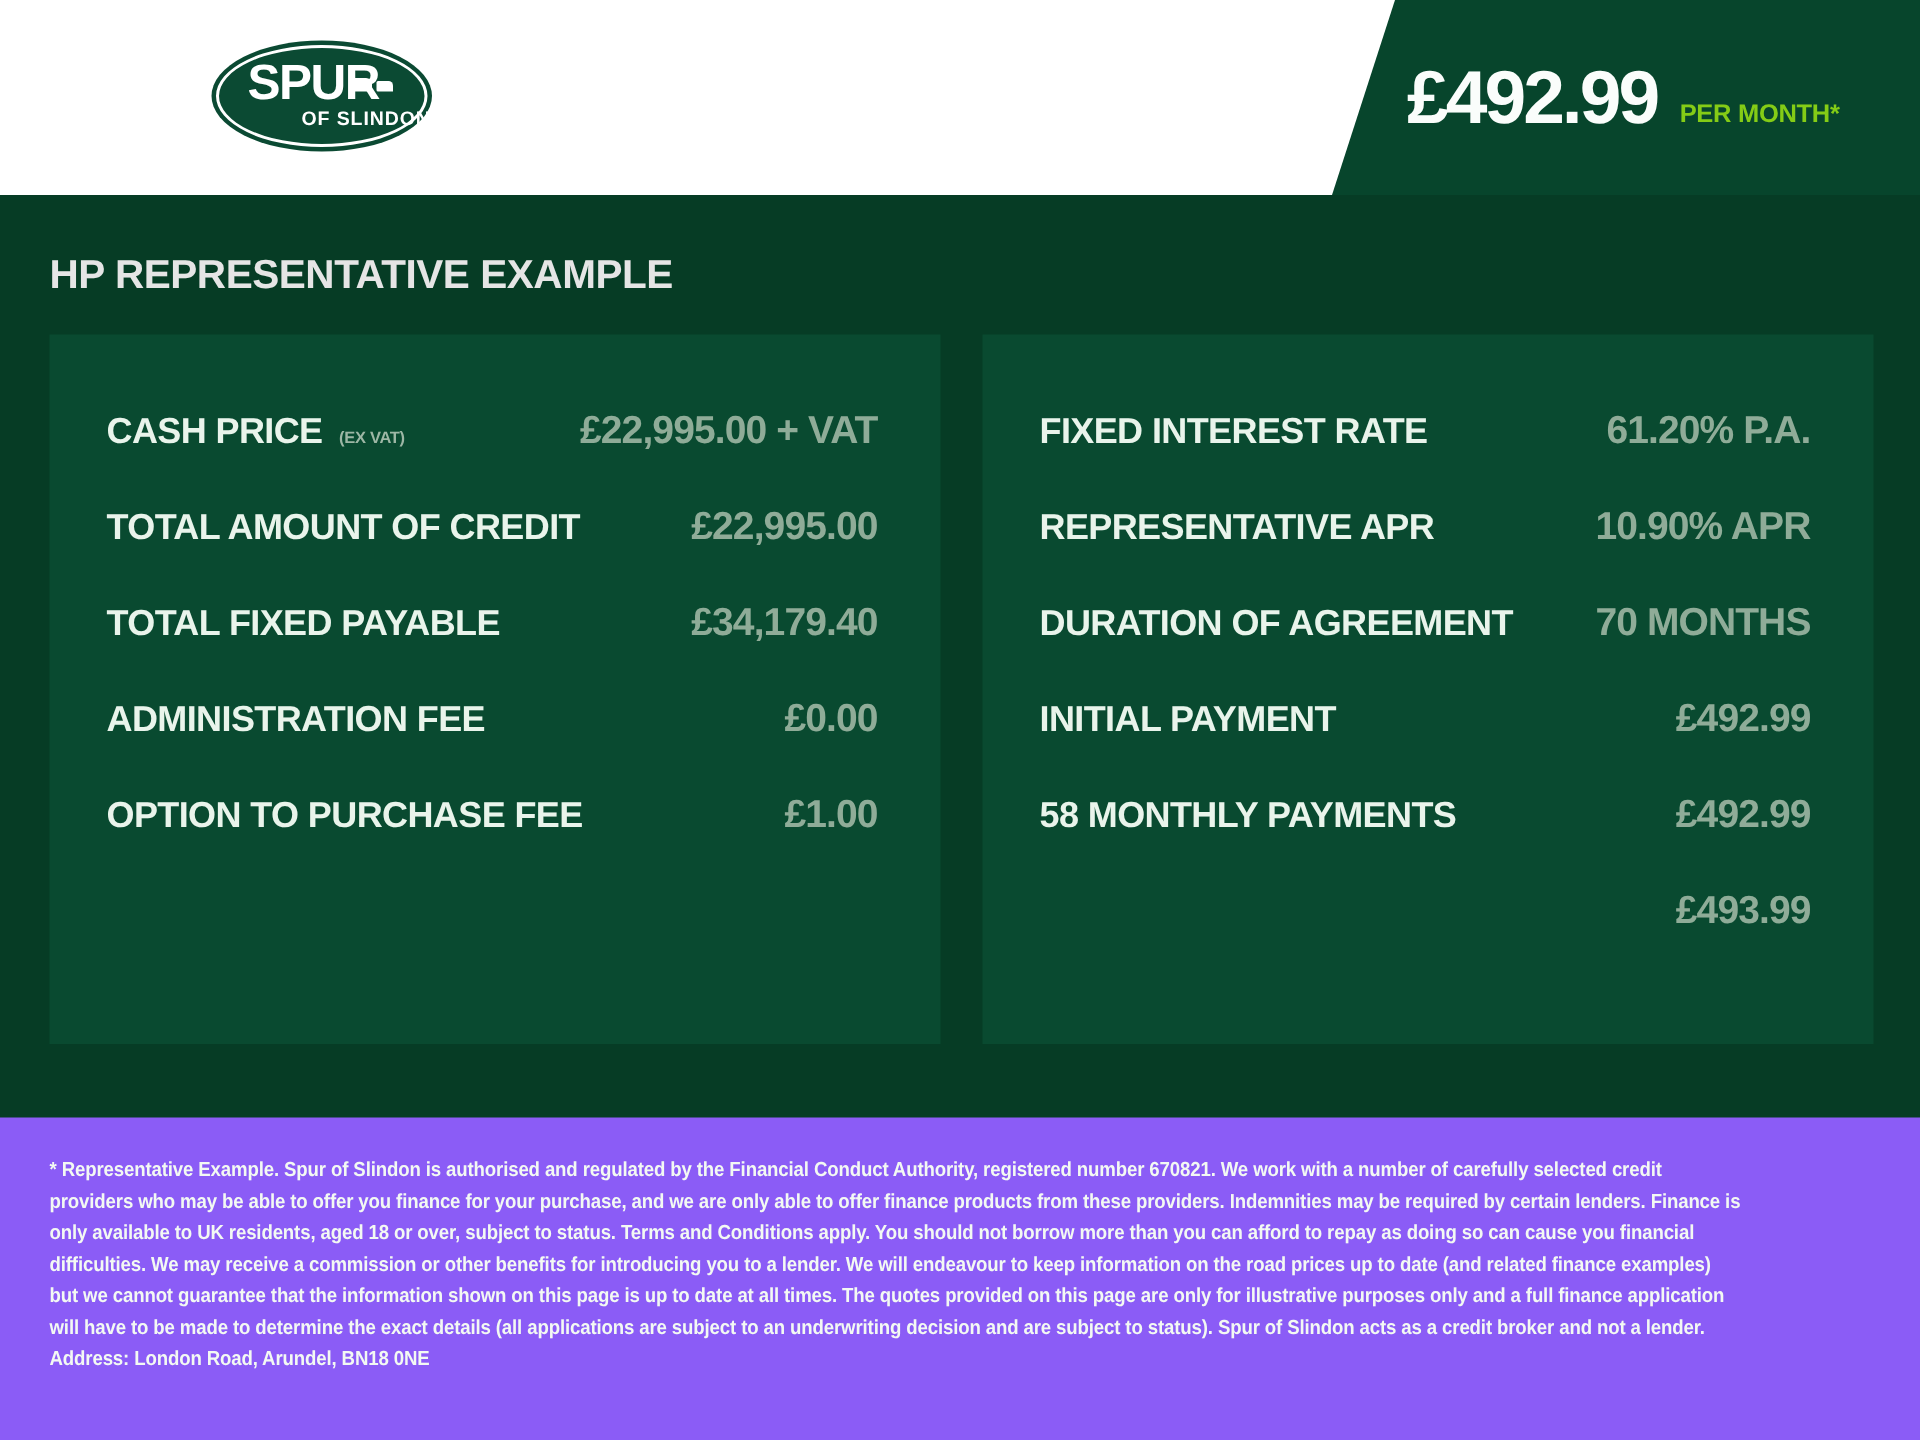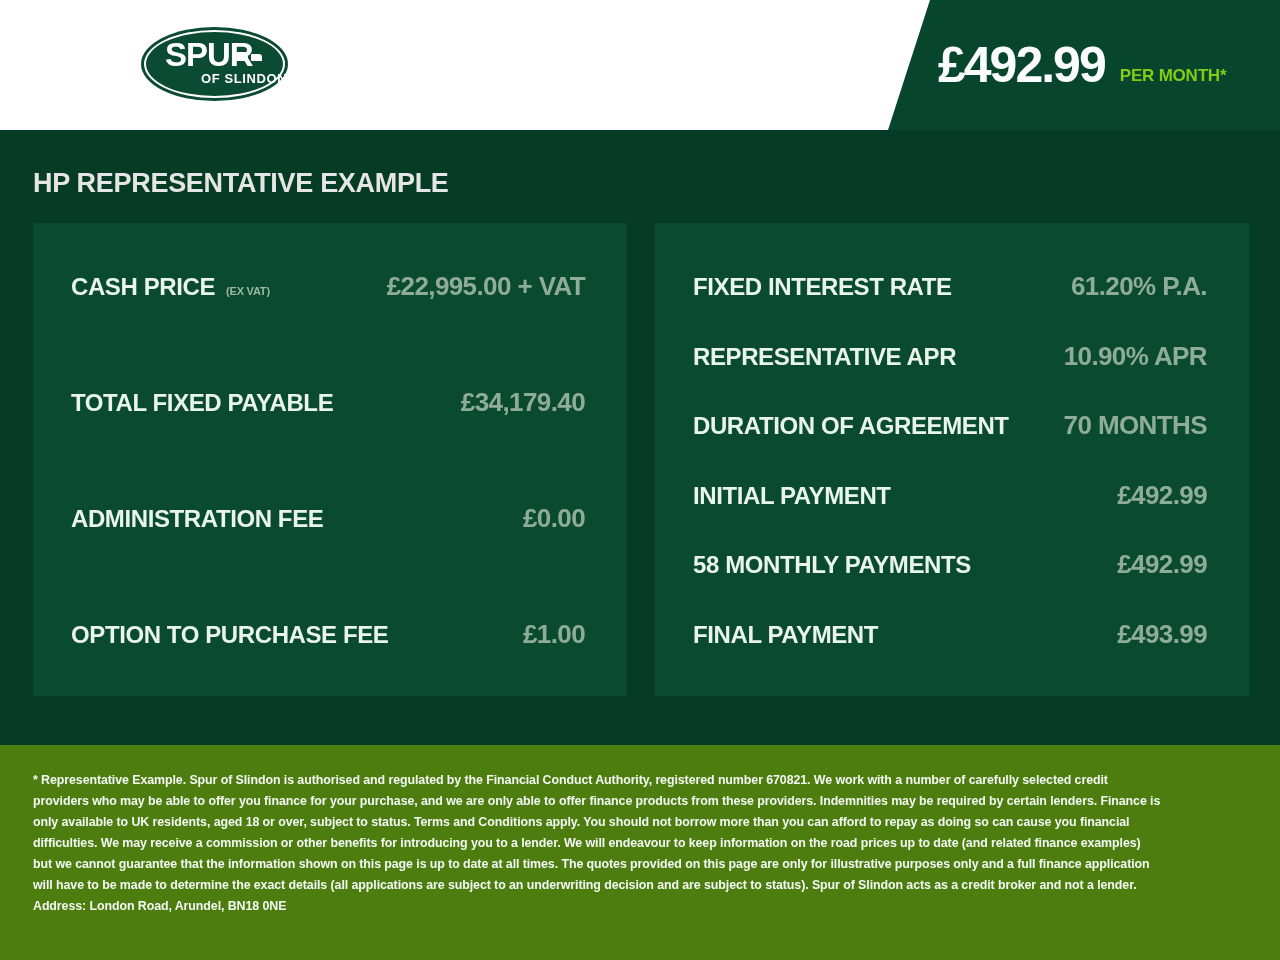--- a/index.html
+++ b/index.html
@@ -49,35 +49,35 @@
   
   .body{ flex:1 1 auto; padding:0 31px 0 33px; }
   .page-title{
     margin-top:38px;
     color:#e5e5e5; font-weight:bold; font-size:27px; letter-spacing:-0.3px;
   }
   .panels{ display:flex; gap:28px; margin-top:24px; }
   .panel{
     flex:1 1 0; height:473px; background:#094a30;
     padding:48px 42px 46px 38px;
-    display:flex; flex-direction:column; justify-content:space-between;
+    display:flex; flex-direction:column; justify-content:flex-start;gap:33px;
   }
   .frow{ display:flex; align-items:baseline; }
   .frow .lbl{
     color:#e9f4eb; font-weight:bold; font-size:24px; letter-spacing:-0.4px; white-space:nowrap;
   }
   .frow .note{
     color:#9db7a5; font-weight:bold; font-size:11px; letter-spacing:-0.2px; margin-left:11px; white-space:nowrap;
   }
   .frow .val{
     margin-left:auto; color:#8fac98; font-weight:bold; font-size:26px; letter-spacing:-0.6px; white-space:nowrap;
   }
   
   .footer{
-    flex:0 0 auto; height:215px; background:#4d7c0f;
+    flex:0 0 auto; height:215px; background:#8b5cf6;
     padding:24px 40px 0 33px;
   }
   .disclaimer{
     color:#f3f9f3; font-weight:bold; font-size:13.5px; line-height:21px;
     width:1228px; transform:scaleX(0.92); transform-origin:left top;
     letter-spacing:-0.1px;
   }
 </style>
 </head>
 <body>
@@ -105,20 +105,24 @@
 
     <div class="panels">
 
       <section class="panel">
         <div class="frow">
           <span class="lbl">CASH PRICE</span>
           <span class="note">(EX VAT)</span>
           <span class="val">£22,995.00 + VAT</span>
         </div>
         <div class="frow">
+          <span class="lbl">TOTAL AMOUNT OF CREDIT</span>
+          <span class="val">£22,995.00</span>
+        </div>
+        <div class="frow">
           <span class="lbl">TOTAL FIXED PAYABLE</span>
           <span class="val">£34,179.40</span>
         </div>
         <div class="frow">
           <span class="lbl">ADMINISTRATION FEE</span>
           <span class="val">£0.00</span>
         </div>
         <div class="frow">
           <span class="lbl">OPTION TO PURCHASE FEE</span>
           <span class="val">£1.00</span>
@@ -140,21 +144,20 @@
         </div>
         <div class="frow">
           <span class="lbl">INITIAL PAYMENT</span>
           <span class="val">£492.99</span>
         </div>
         <div class="frow">
           <span class="lbl">58 MONTHLY PAYMENTS</span>
           <span class="val">£492.99</span>
         </div>
         <div class="frow">
-          <span class="lbl">FINAL PAYMENT</span>
           <span class="val">£493.99</span>
         </div>
       </section>
 
     </div>
   </main>
 
   <footer class="footer">
     <p class="disclaimer">* Representative Example. Spur of Slindon is authorised and regulated by the Financial Conduct Authority, registered number 670821. We work with a number of carefully selected credit providers who may be able to offer you finance for your purchase, and we are only able to offer finance products from these providers. Indemnities may be required by certain lenders. Finance is only available to UK residents, aged 18 or over, subject to status. Terms and Conditions apply. You should not borrow more than you can afford to repay as doing so can cause you financial difficulties. We may receive a commission or other benefits for introducing you to a lender. We will endeavour to keep information on the road prices up to date (and related finance examples) but we cannot guarantee that the information shown on this page is up to date at all times. The quotes provided on this page are only for illustrative purposes only and a full finance application will have to be made to determine the exact details (all applications are subject to an underwriting decision and are subject to status). Spur of Slindon acts as a credit broker and not a lender. Address: London Road, Arundel, BN18 0NE</p>
   </footer>

